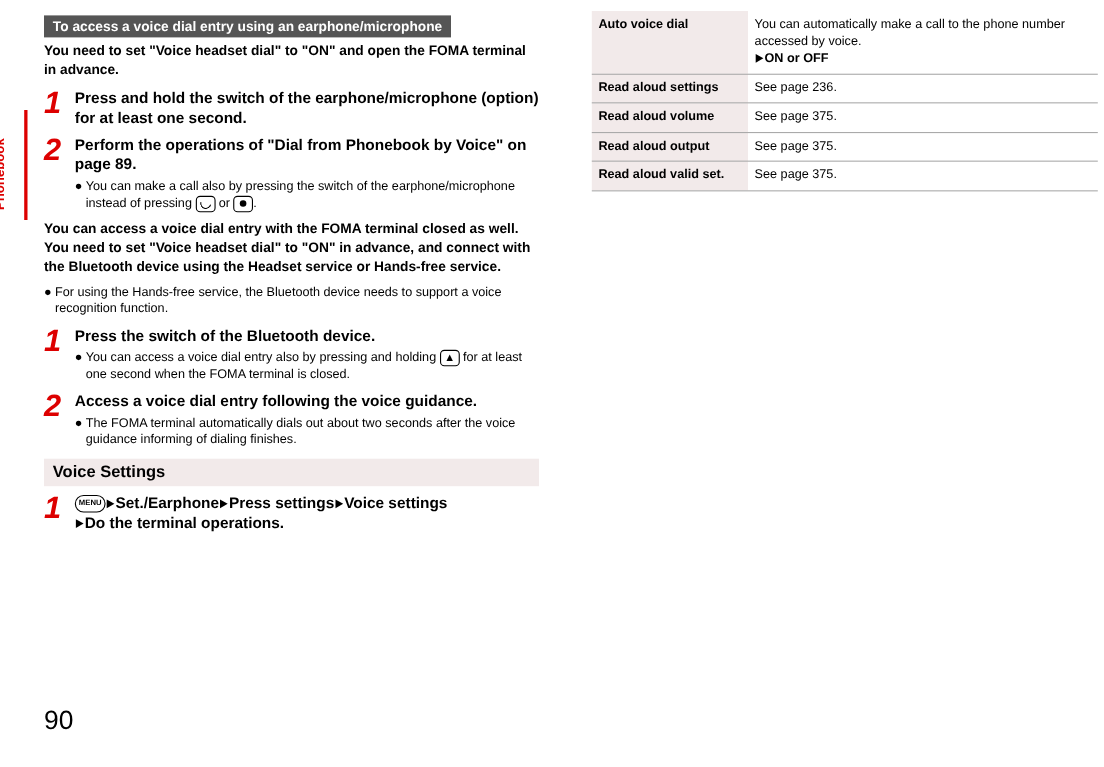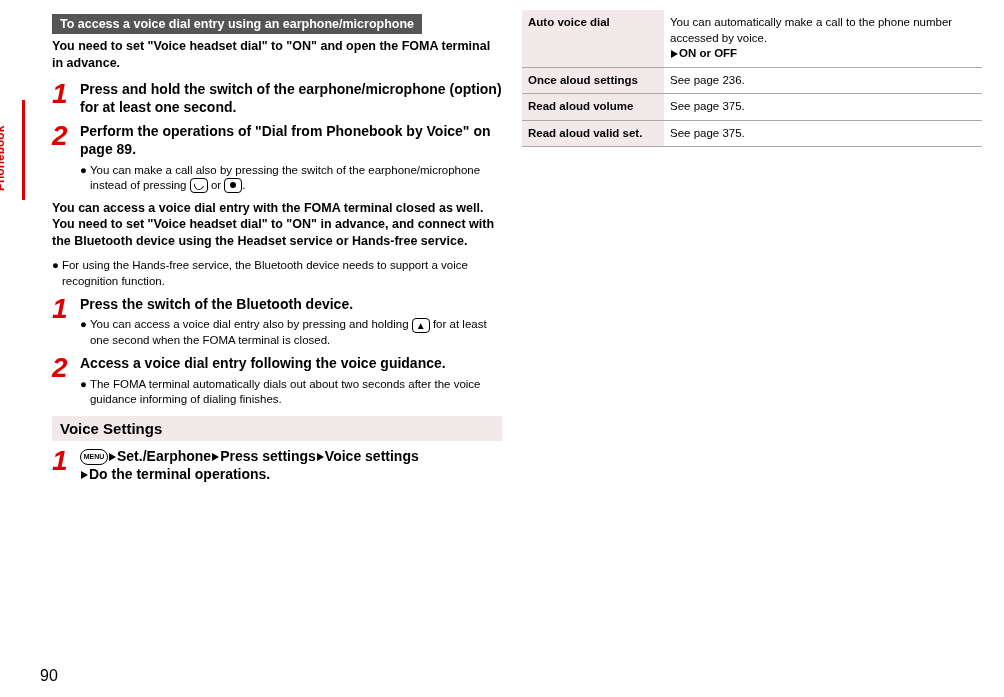--- a/index.html
+++ b/index.html
@@ -14,25 +14,25 @@
       background: #fff;
     }
     .page-container {
       display: flex;
       gap: 20px;
       padding: 10px 20px 10px 40px;
     }
     .left-col {
       width: 450px;
       flex-shrink: 0;
-      margin-left: 12px;
     }
     .right-col {
       width: 460px;
       flex-shrink: 0;
+      margin-left: 28px;
     }
     .sidebar-tab {
       position: absolute;
       left: 0;
       top: 100px;
       width: 22px;
       height: 100px;
       border-right: 3px solid #d00;
     }
     .sidebar-tab span {
@@ -42,22 +42,22 @@
       font-weight: bold;
       color: #d00;
       font-size: 12px;
       white-space: nowrap;
       margin-top: 62px;
       margin-left: -22px;
     }
     .page-num {
       position: absolute;
       left: 40px;
-      bottom: 12px;
-      font-size: 16px;
+      bottom: 27px;
+      font-size: 24px;
     }
     .dark-header {
       background: #555;
       color: #fff;
       font-weight: bold;
       padding: 3px 8px;
       margin-top: 4px;
       margin-bottom: 4px;
       font-size: 12.5px;
       display: inline-block;
@@ -281,25 +281,29 @@
     <table class="settings-table">
       <tbody>
           <tr>
         <td class="label">Auto voice dial</td>
         <td>
           <span>You can automatically make a call to the phone number accessed by voice.</span><br>
           <span class="arrow"></span><b>ON or OFF</b>
         </td>
       </tr>
       <tr>
-        <td class="label">Once aloud settings</td>
+        <td class="label">Read aloud settings</td>
         <td>See page 236.</td>
       </tr>
       <tr>
         <td class="label">Read aloud volume</td>
+        <td>See page 375.</td>
+      </tr>
+      <tr>
+        <td class="label">Read aloud output</td>
         <td>See page 375.</td>
       </tr>
       <tr>
         <td class="label">Read aloud valid set.</td>
         <td>See page 375.</td>
       </tr>
     </tbody>
       </table>
   </div>
 </div>

